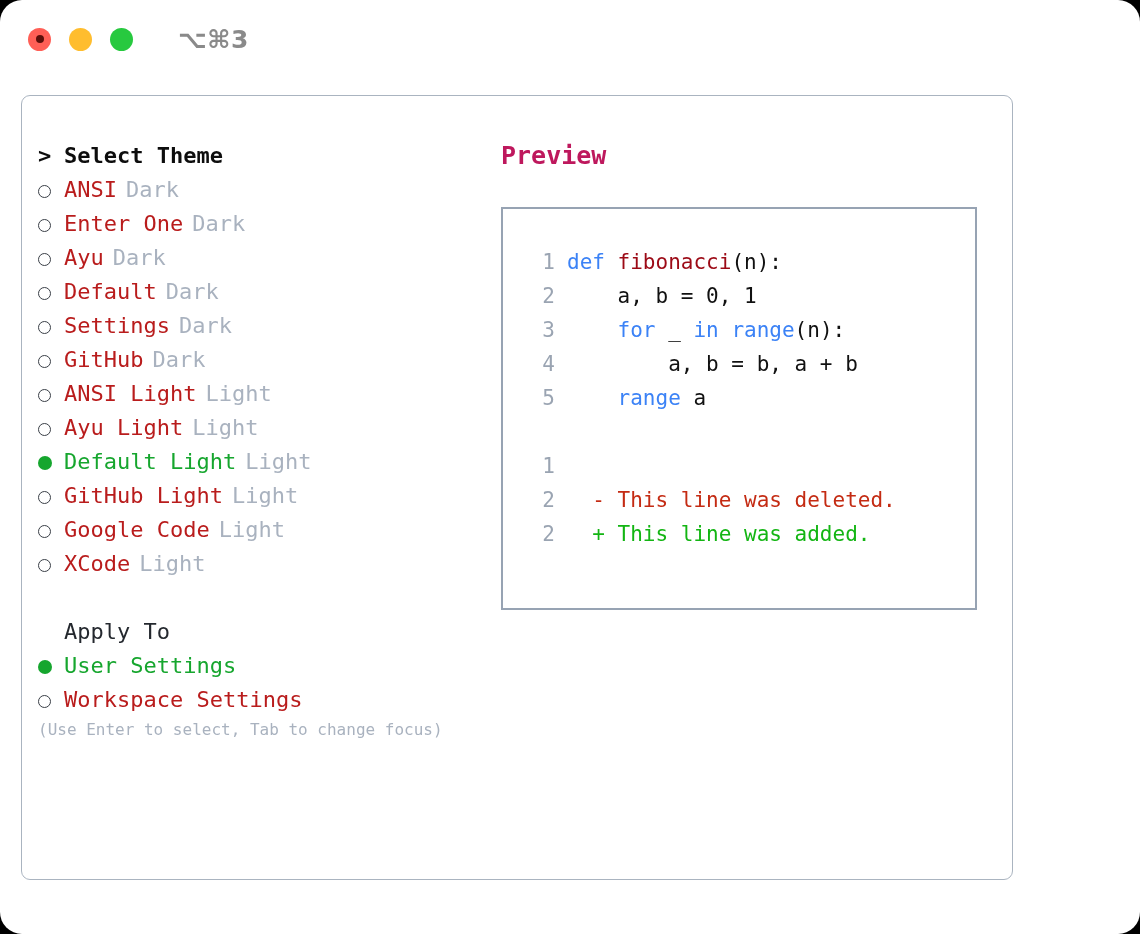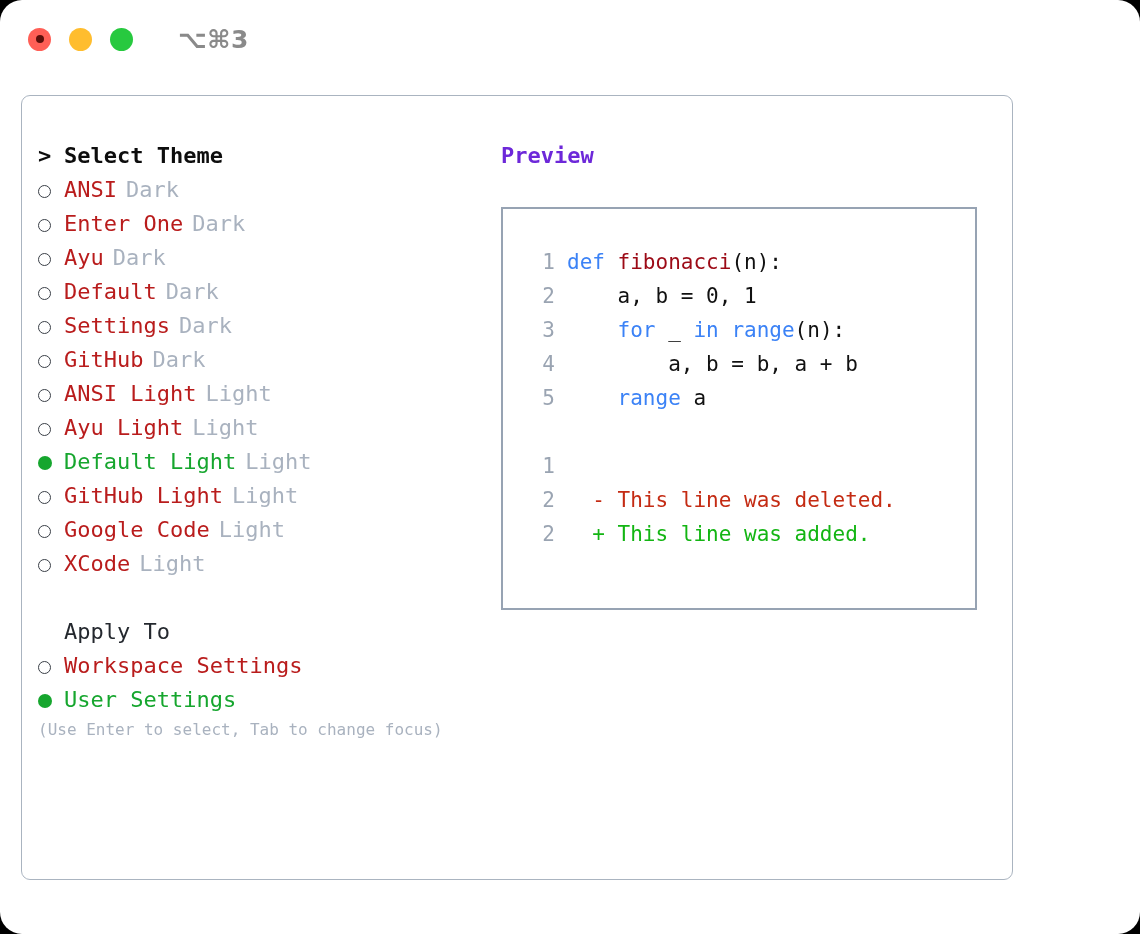--- a/index.html
+++ b/index.html
@@ -144,23 +144,23 @@
   }
 
   
   .right-col {
     position: absolute;
     left: 479px;
     top: 43px;
     width: 500px;
   }
   .preview-title {
-    font-size: 22px;
+    font-size: 25px;
     font-weight: bold;
-    color: #6d28d9;
+    color: #be185d;
     line-height: 34px;
   }
   .preview-box {
     margin-top: 34px;
     width: 476px;
     height: 403px;
     border: 2px solid #97a3b3;
     box-sizing: border-box;
     background: #ffffff;
     padding: 36px 0 0 0;
@@ -226,22 +226,22 @@
           <div class="row"><span class="marker"><span class="dot-empty"></span></span><span class="name">XCode</span><span class="tag">Light</span></div>
         </div>
 
       <div class="spacer-row"></div>
 
       <div class="row">
         <span class="marker"></span><span class="subhead">Apply To</span>
       </div>
 
       <div id="apply-items">
+          <div class="row"><span class="marker"><span class="dot-filled"></span></span><span class="name sel">User Settings</span></div>
           <div class="row"><span class="marker"><span class="dot-empty"></span></span><span class="name">Workspace Settings</span></div>
-          <div class="row"><span class="marker"><span class="dot-filled"></span></span><span class="name sel">User Settings</span></div>
         </div>
     </div>
 
     <div class="hint">(Use Enter to select, Tab to change focus)</div>
 
     <div class="right-col">
       <div class="preview-title">Preview</div>
       <div class="preview-box">
         <div id="code-block">
             <div class="code-line"><span class="lineno">1</span><span><span class="kw">def </span><span class="fn">fibonacci</span><span class="pl">(n):</span></span></div>

